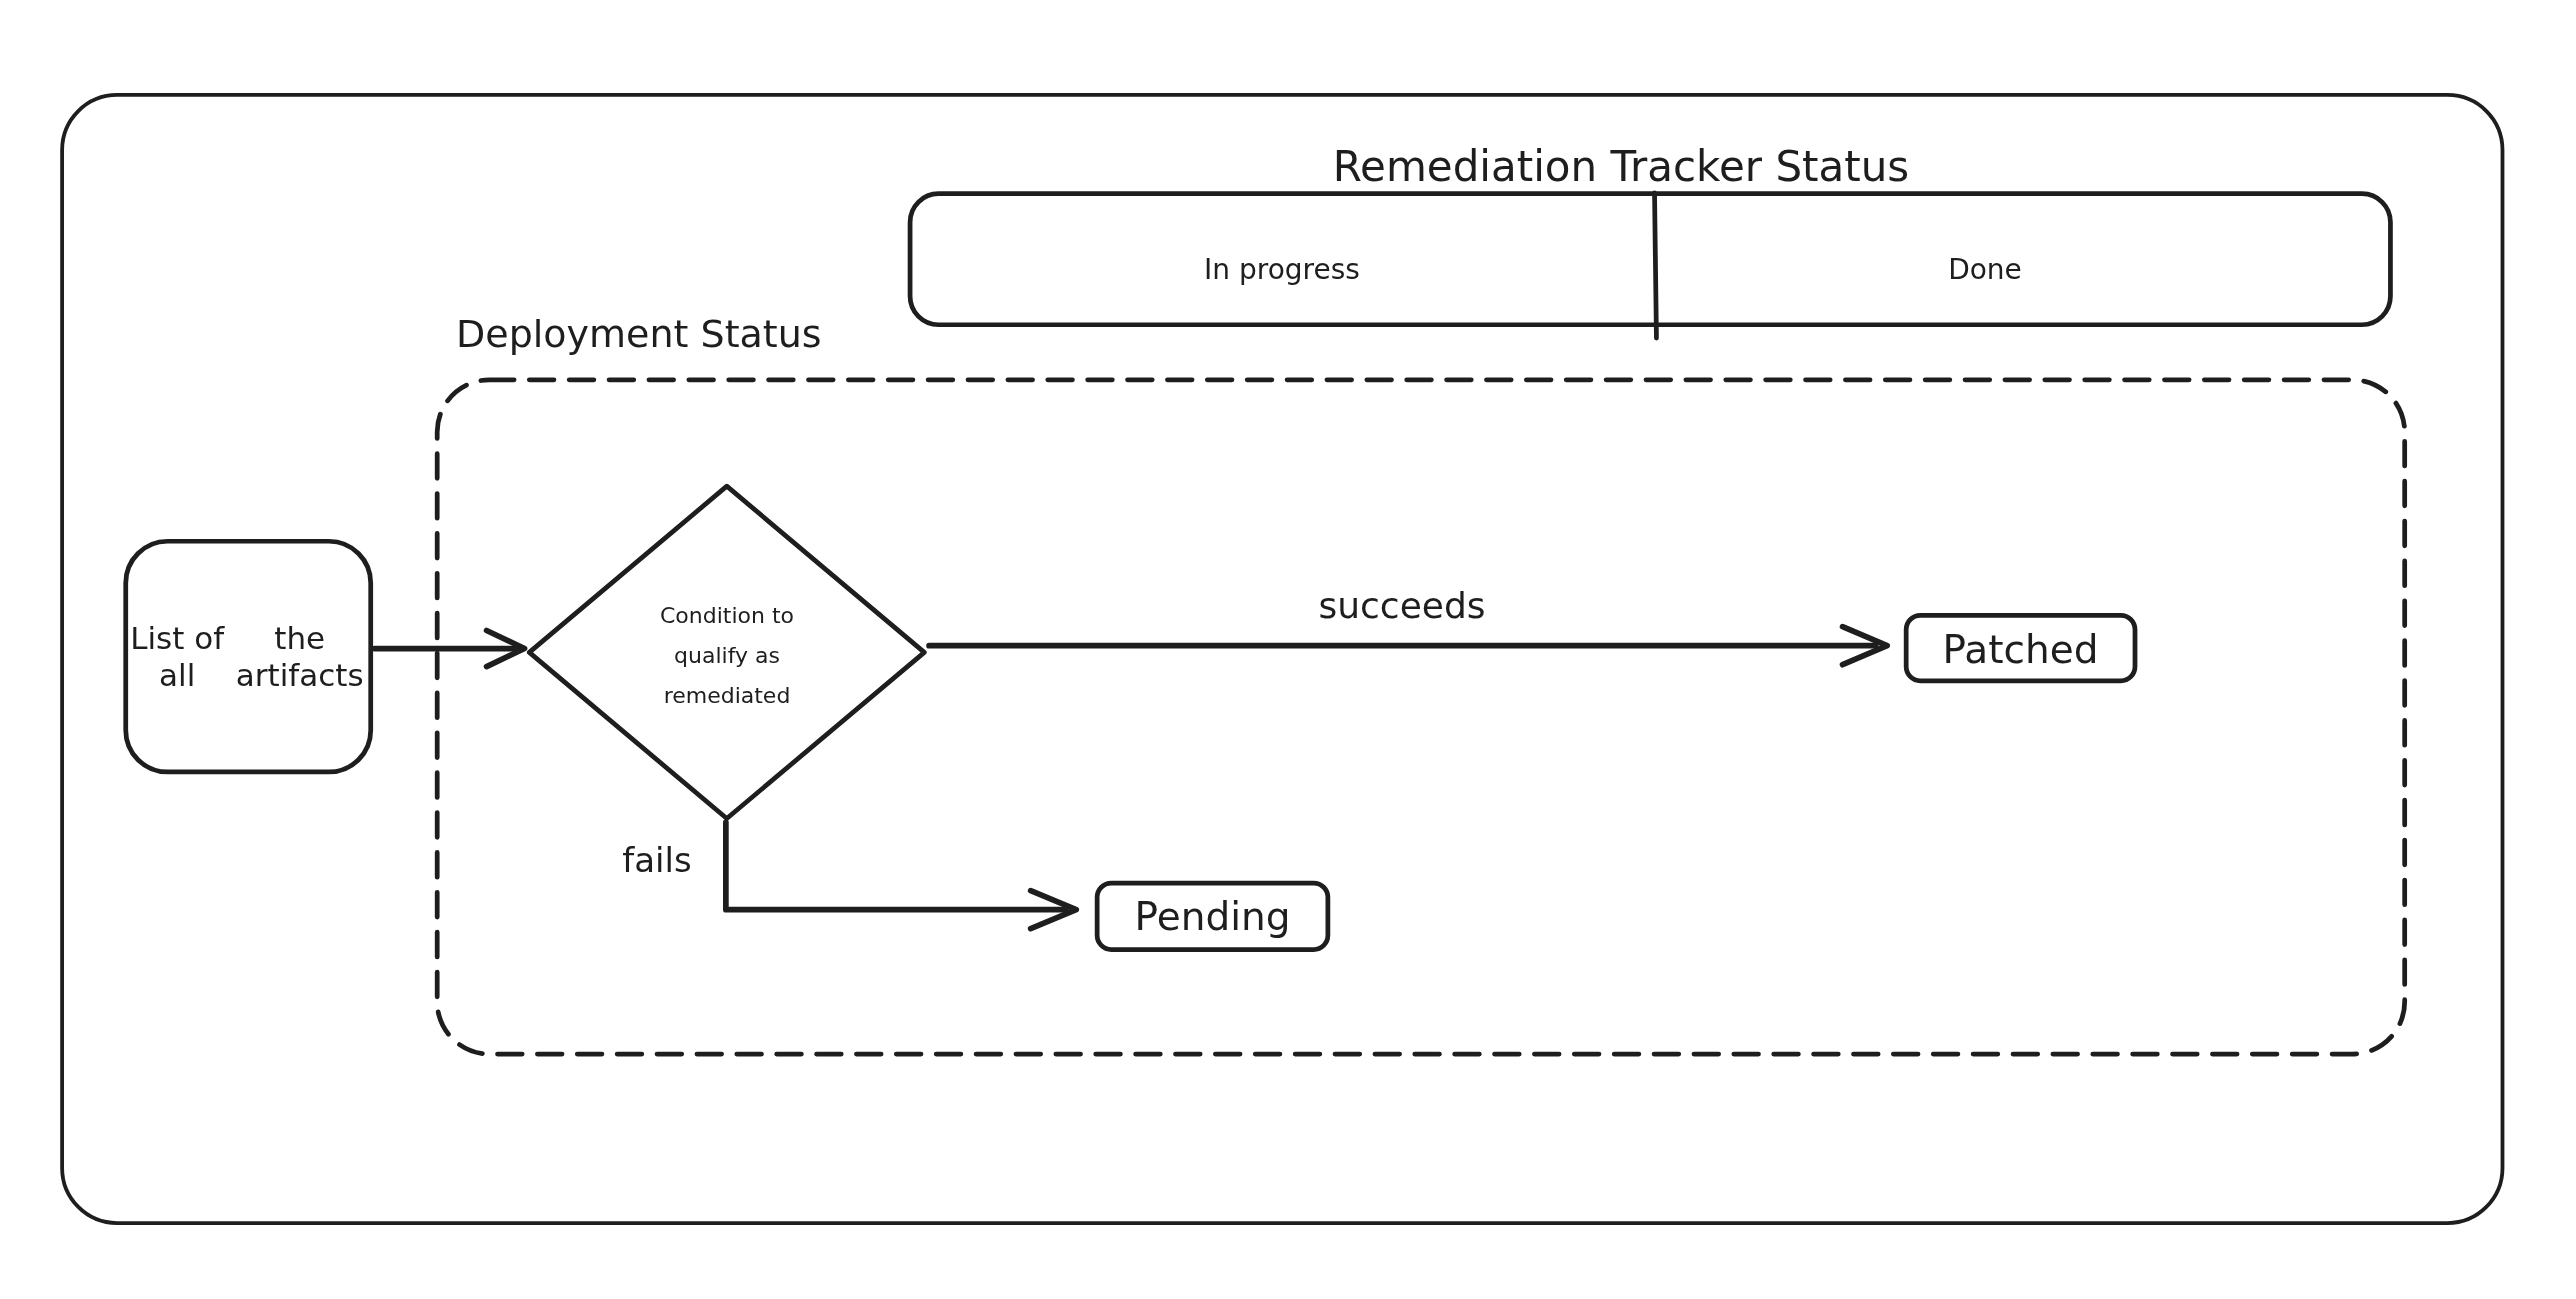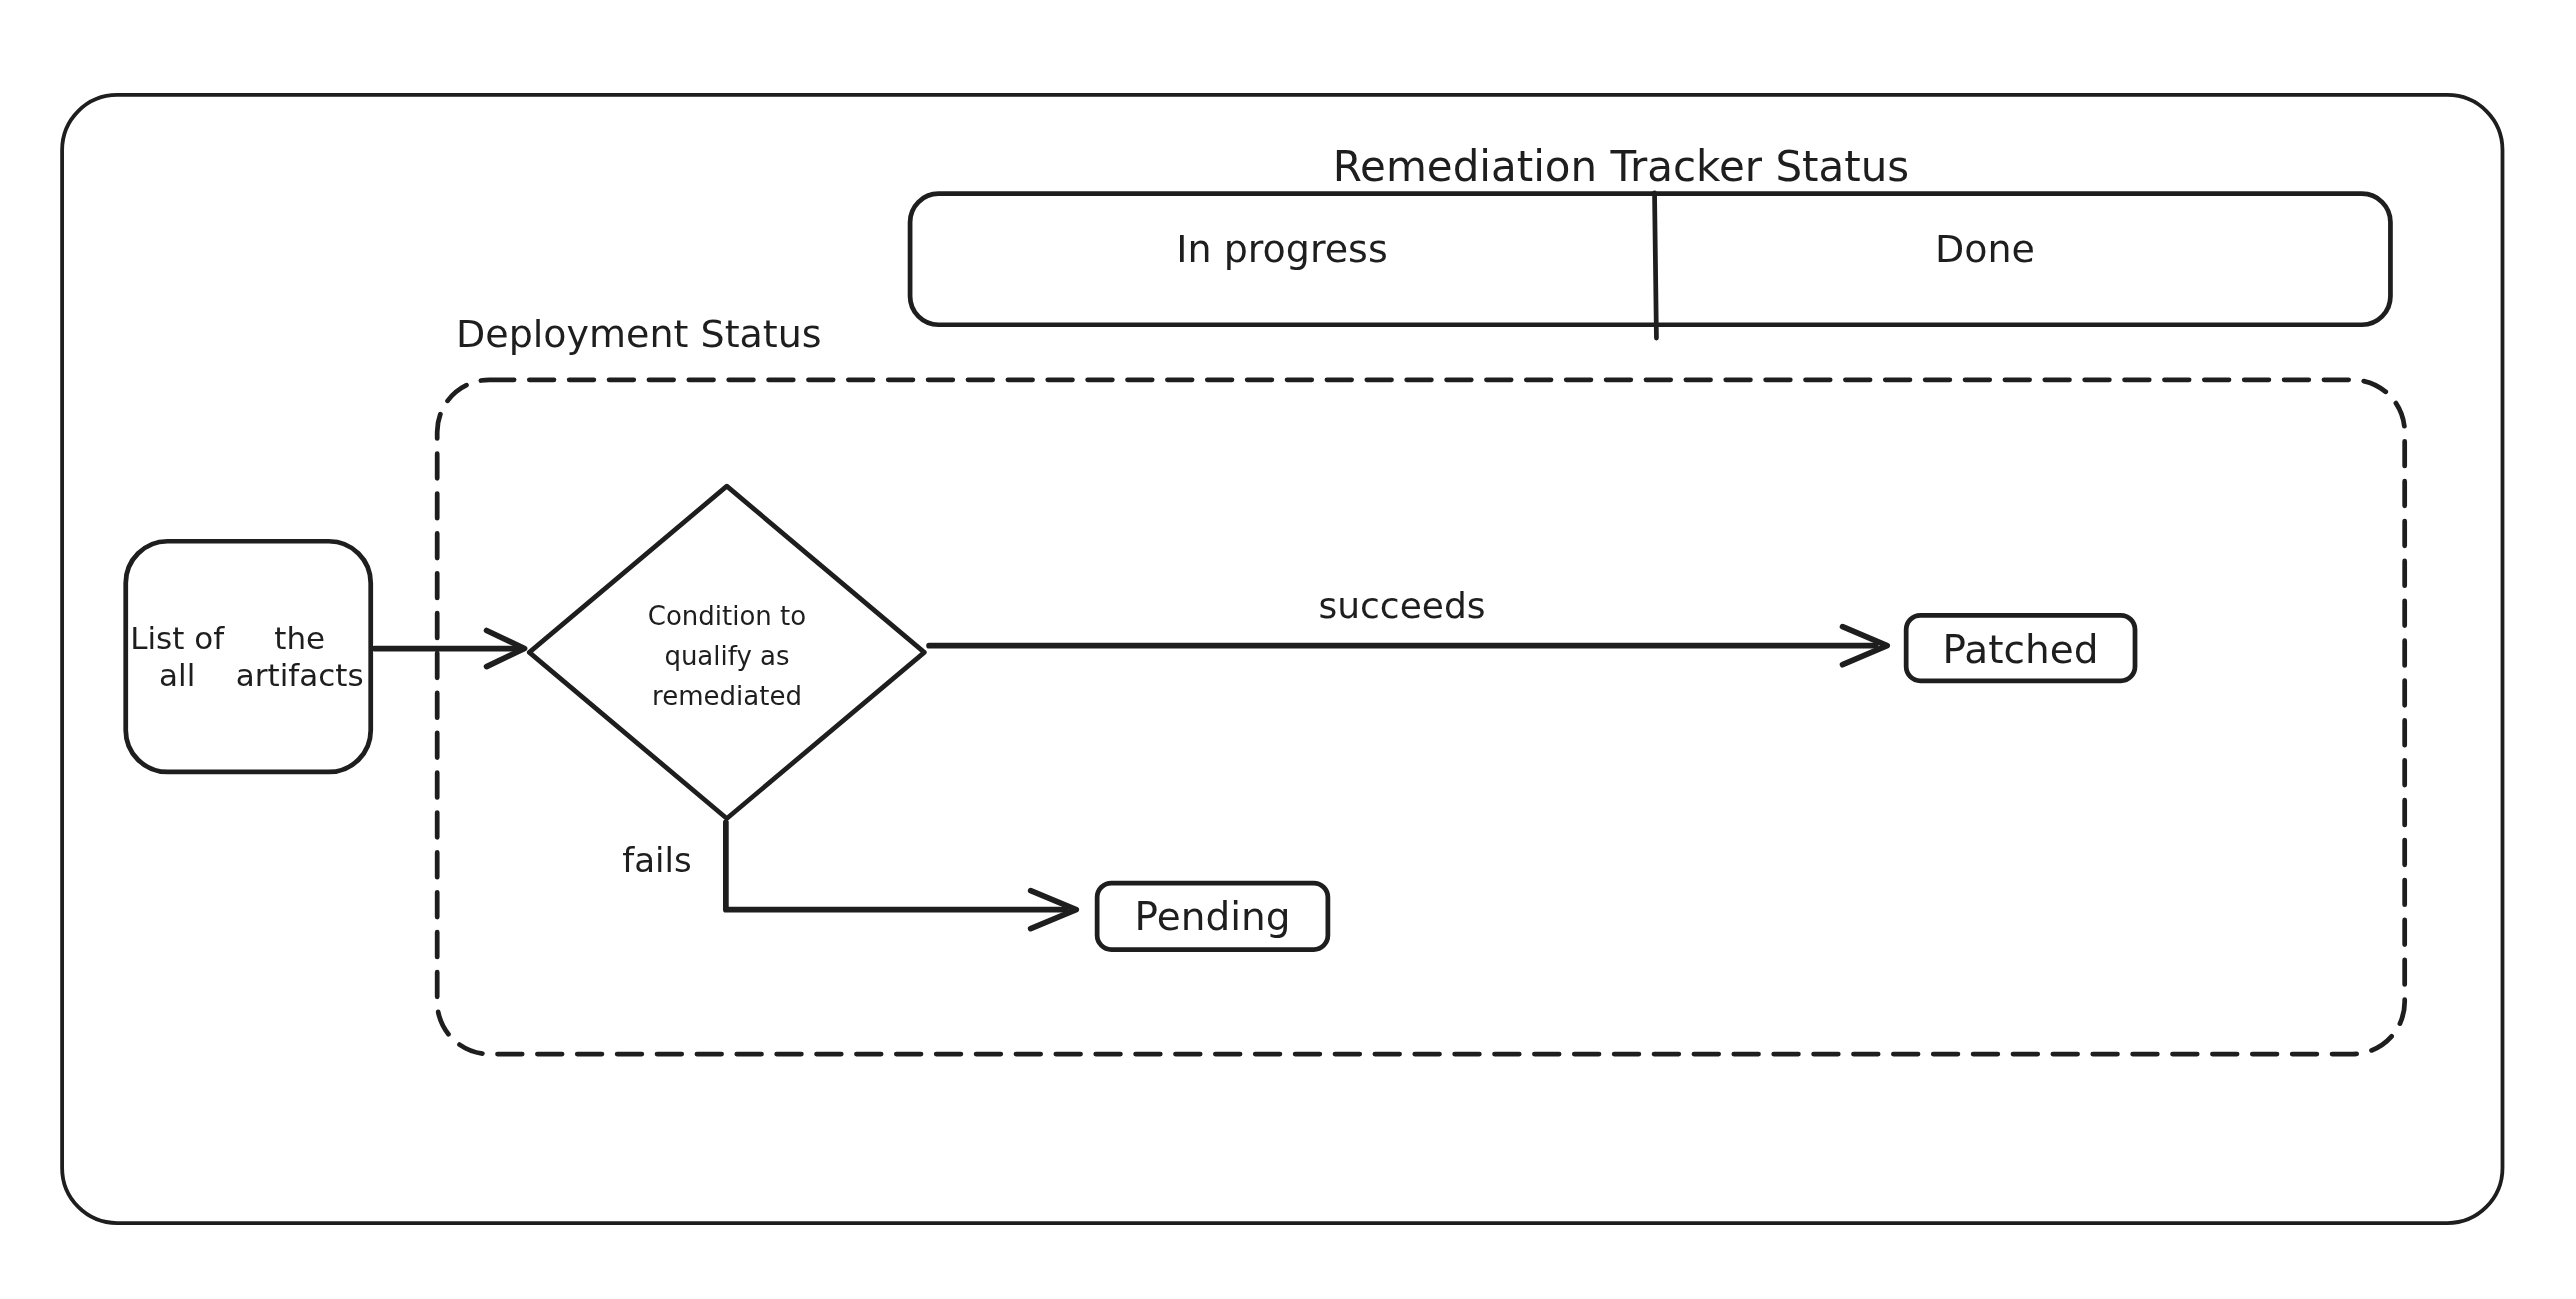--- a/index.html
+++ b/index.html
@@ -31,22 +31,22 @@
   .centered {
     transform: translateX(-50%);
     text-align: center;
   }
   .title {
     left: 1621px;
     top: 142px;
     font-size: 42px;
   }
   .bar-label {
-    top: 227px;
-    font-size: 38px;
+    top: 253px;
+    font-size: 28px;
   }
   .bar-label.in-progress { left: 1282px; }
   .bar-label.done { left: 1985px; }
   .deployment-label {
     left: 456px;
     top: 312px;
     font-size: 38px;
   }
   .artifacts-label {
     left: 125px;
@@ -57,21 +57,21 @@
     align-items: center;
     justify-content: center;
     font-size: 31px;
     line-height: 37px;
     text-align: center;
     position: absolute;
   }
   .condition-label {
     left: 727px;
     top: 596px;
-    font-size: 26px;
+    font-size: 22px;
     line-height: 40px;
   }
   .condition-label div { text-align: center; }
   .succeeds-label {
     left: 1402px;
     top: 585px;
     font-size: 36px;
   }
   .fails-label {
     left: 657px;

